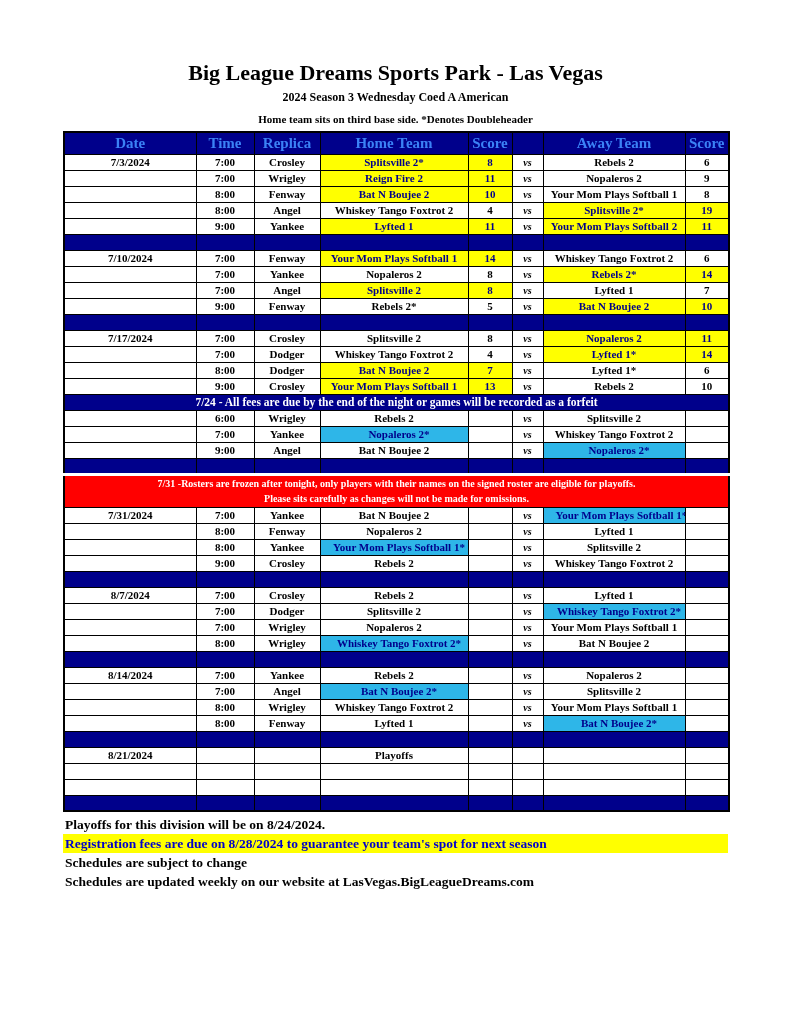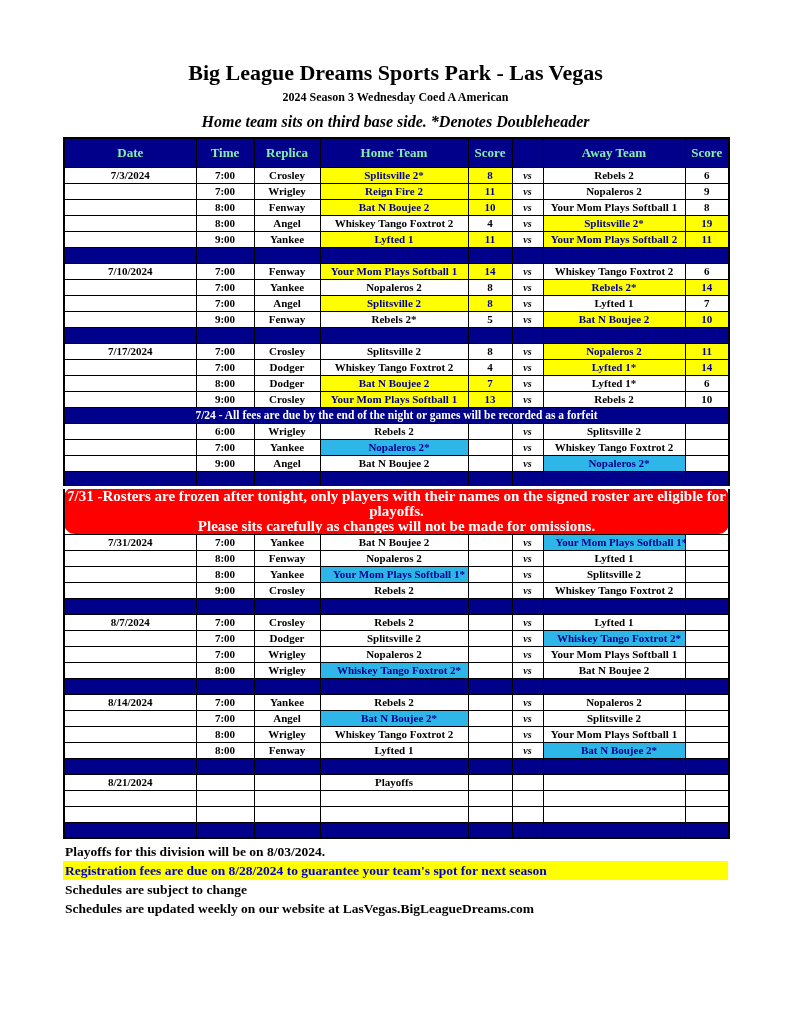--- a/index.html
+++ b/index.html
@@ -9,40 +9,40 @@
   *{box-sizing:border-box;margin:0;padding:0;}
   html,body{background:#ffffff;}
   body{
     width:791px;height:1024px;position:relative;
     font-family:"Liberation Serif","DejaVu Serif",serif;
     color:#000;overflow:hidden;
   }
   .page{padding-top:60px;}
   .title{font-size:22px;font-weight:bold;text-align:center;letter-spacing:0px;}
   .subtitle{font-size:12px;font-weight:bold;text-align:center;margin-top:4px;}
-  .note{font-size:16px;font-weight:bold;font-style:italic;text-align:center;margin-top:8px;}
+  .note{font-size:11px;font-weight:bold;text-align:center;margin-top:8px;}
   .tablewrap{margin:6px 0 0 63px;width:665px;}
   table{border-collapse:collapse;table-layout:fixed;width:665px;border:2px solid #000;}
   col.c-date{width:132px;} col.c-time{width:58px;} col.c-replica{width:66px;}
   col.c-home{width:148px;} col.c-score{width:44px;} col.c-vs{width:31px;}
   col.c-away{width:142px;} col.c-score2{width:44px;}
   th,td{
     border:1px solid #000;height:16px;padding:0 2px;
     font-size:11px;font-weight:bold;text-align:center;
     white-space:nowrap;overflow:hidden;line-height:15px;
   }
-  th{background:var(--navy);color:#86efac;font-size:13px;height:29px;}
+  th{background:var(--navy);color:#3b82f6;font-size:15px;height:22px;}
   td.hl-yellow{background:var(--yellow);color:var(--celltext);}
   td.hl-cyan{background:var(--cyan);color:var(--celltext);padding-left:12px;}
   td.vs{font-style:italic;font-size:10px;}
   tr.spacer td{background:var(--navy);border-color:#000;}
   tr.banner td{background:var(--navy);color:#fff;font-size:11.5px;margin-top:24px;}
   tr.redbanner td{
-    background:var(--red);color:#fff;font-size:15px;height:45px;
-    border-top:3px solid #fff;line-height:15px;white-space:normal;border-radius:11px;
+    background:var(--red);color:#fff;font-size:10px;height:33px;
+    border-top:3px solid #fff;line-height:15px;white-space:normal;
   }
   .footer{margin:3px 0 0 63px;width:665px;}
   .fline{font-size:13.5px;font-weight:bold;line-height:17px;padding:1px 2px;}
   .fline.hl{background:var(--yellow);color:var(--footblue);}
 </style>
 </head>
 <body>
 
 <div class="page">
   <div class="title">Big League Dreams Sports Park - Las Vegas</div>
@@ -461,18 +461,18 @@
             <td></td>
             <td></td>
             <td></td>
             <td></td>
           </tr>
         </tbody>
     </table>
   </div>
 
   <div class="footer">
-    <div class="fline">Playoffs for this division will be on 8/03/2024.</div>
+    <div class="fline">Playoffs for this division will be on 8/24/2024.</div>
     <div class="fline hl">Registration fees are due on 8/28/2024 to guarantee your team's spot for next season</div>
     <div class="fline">Schedules are subject to change</div>
     <div class="fline">Schedules are updated weekly on our website at LasVegas.BigLeagueDreams.com</div>
   </div>
 </div>
 
 </body></html>

